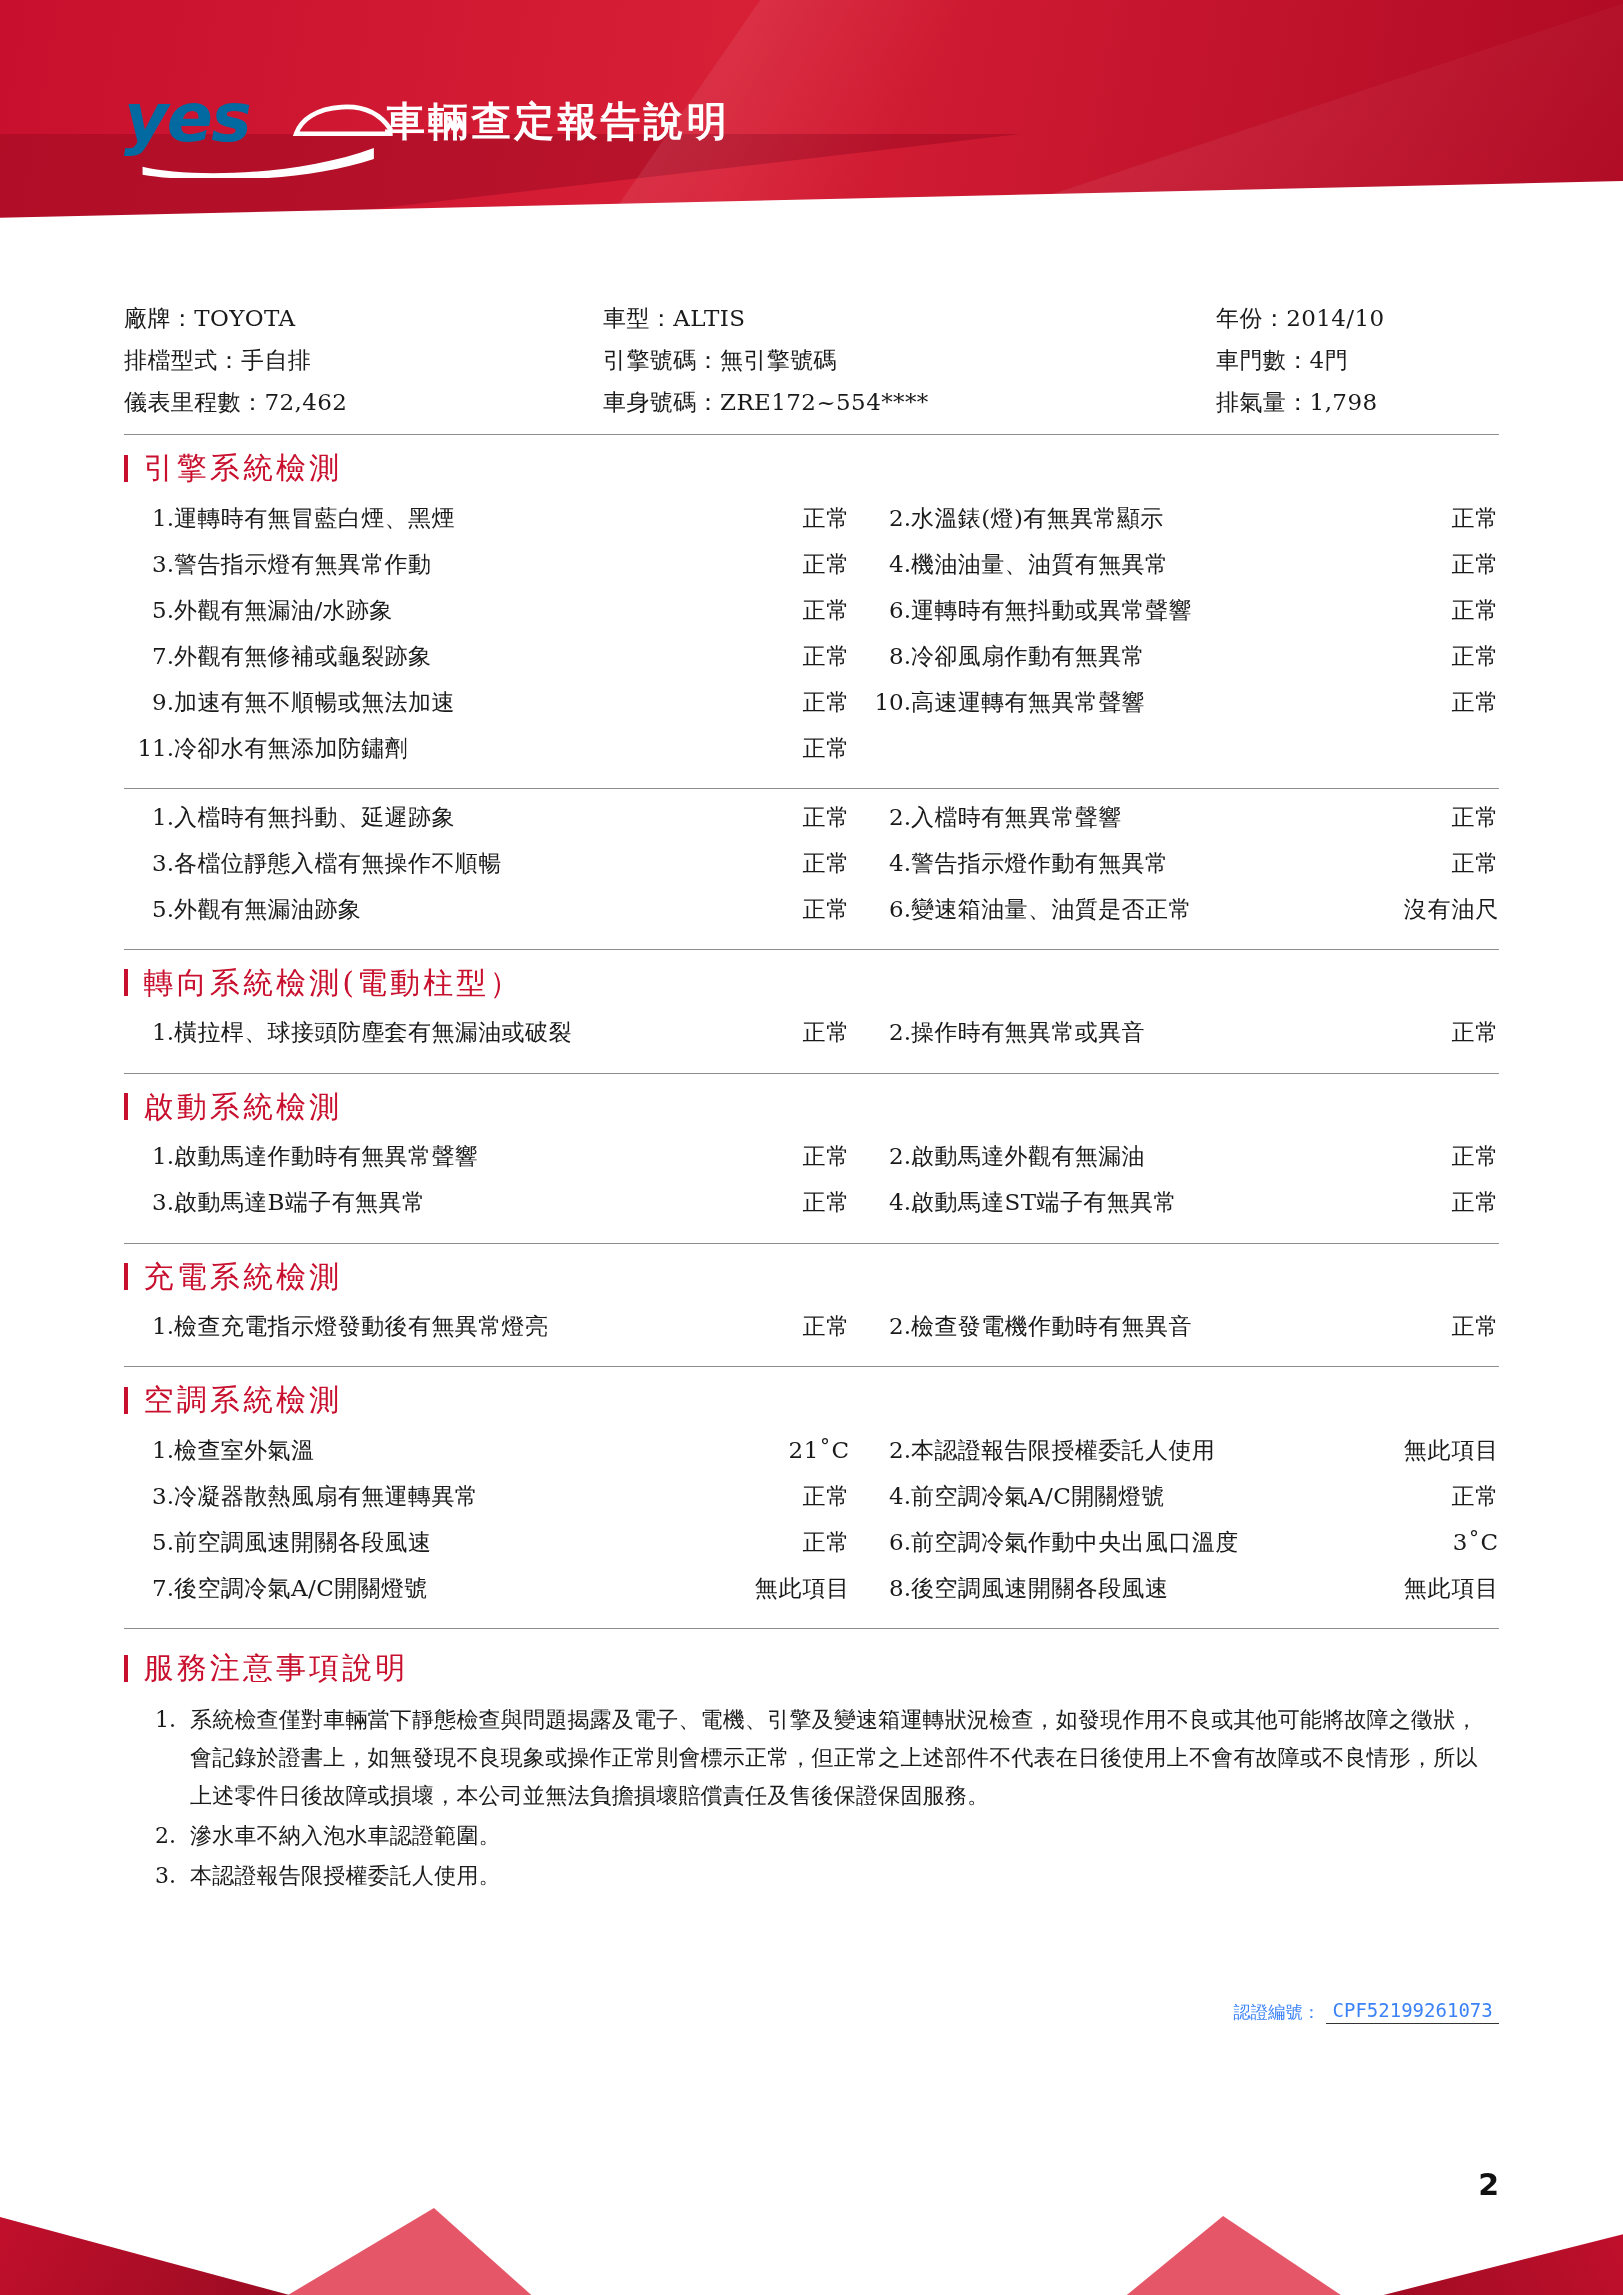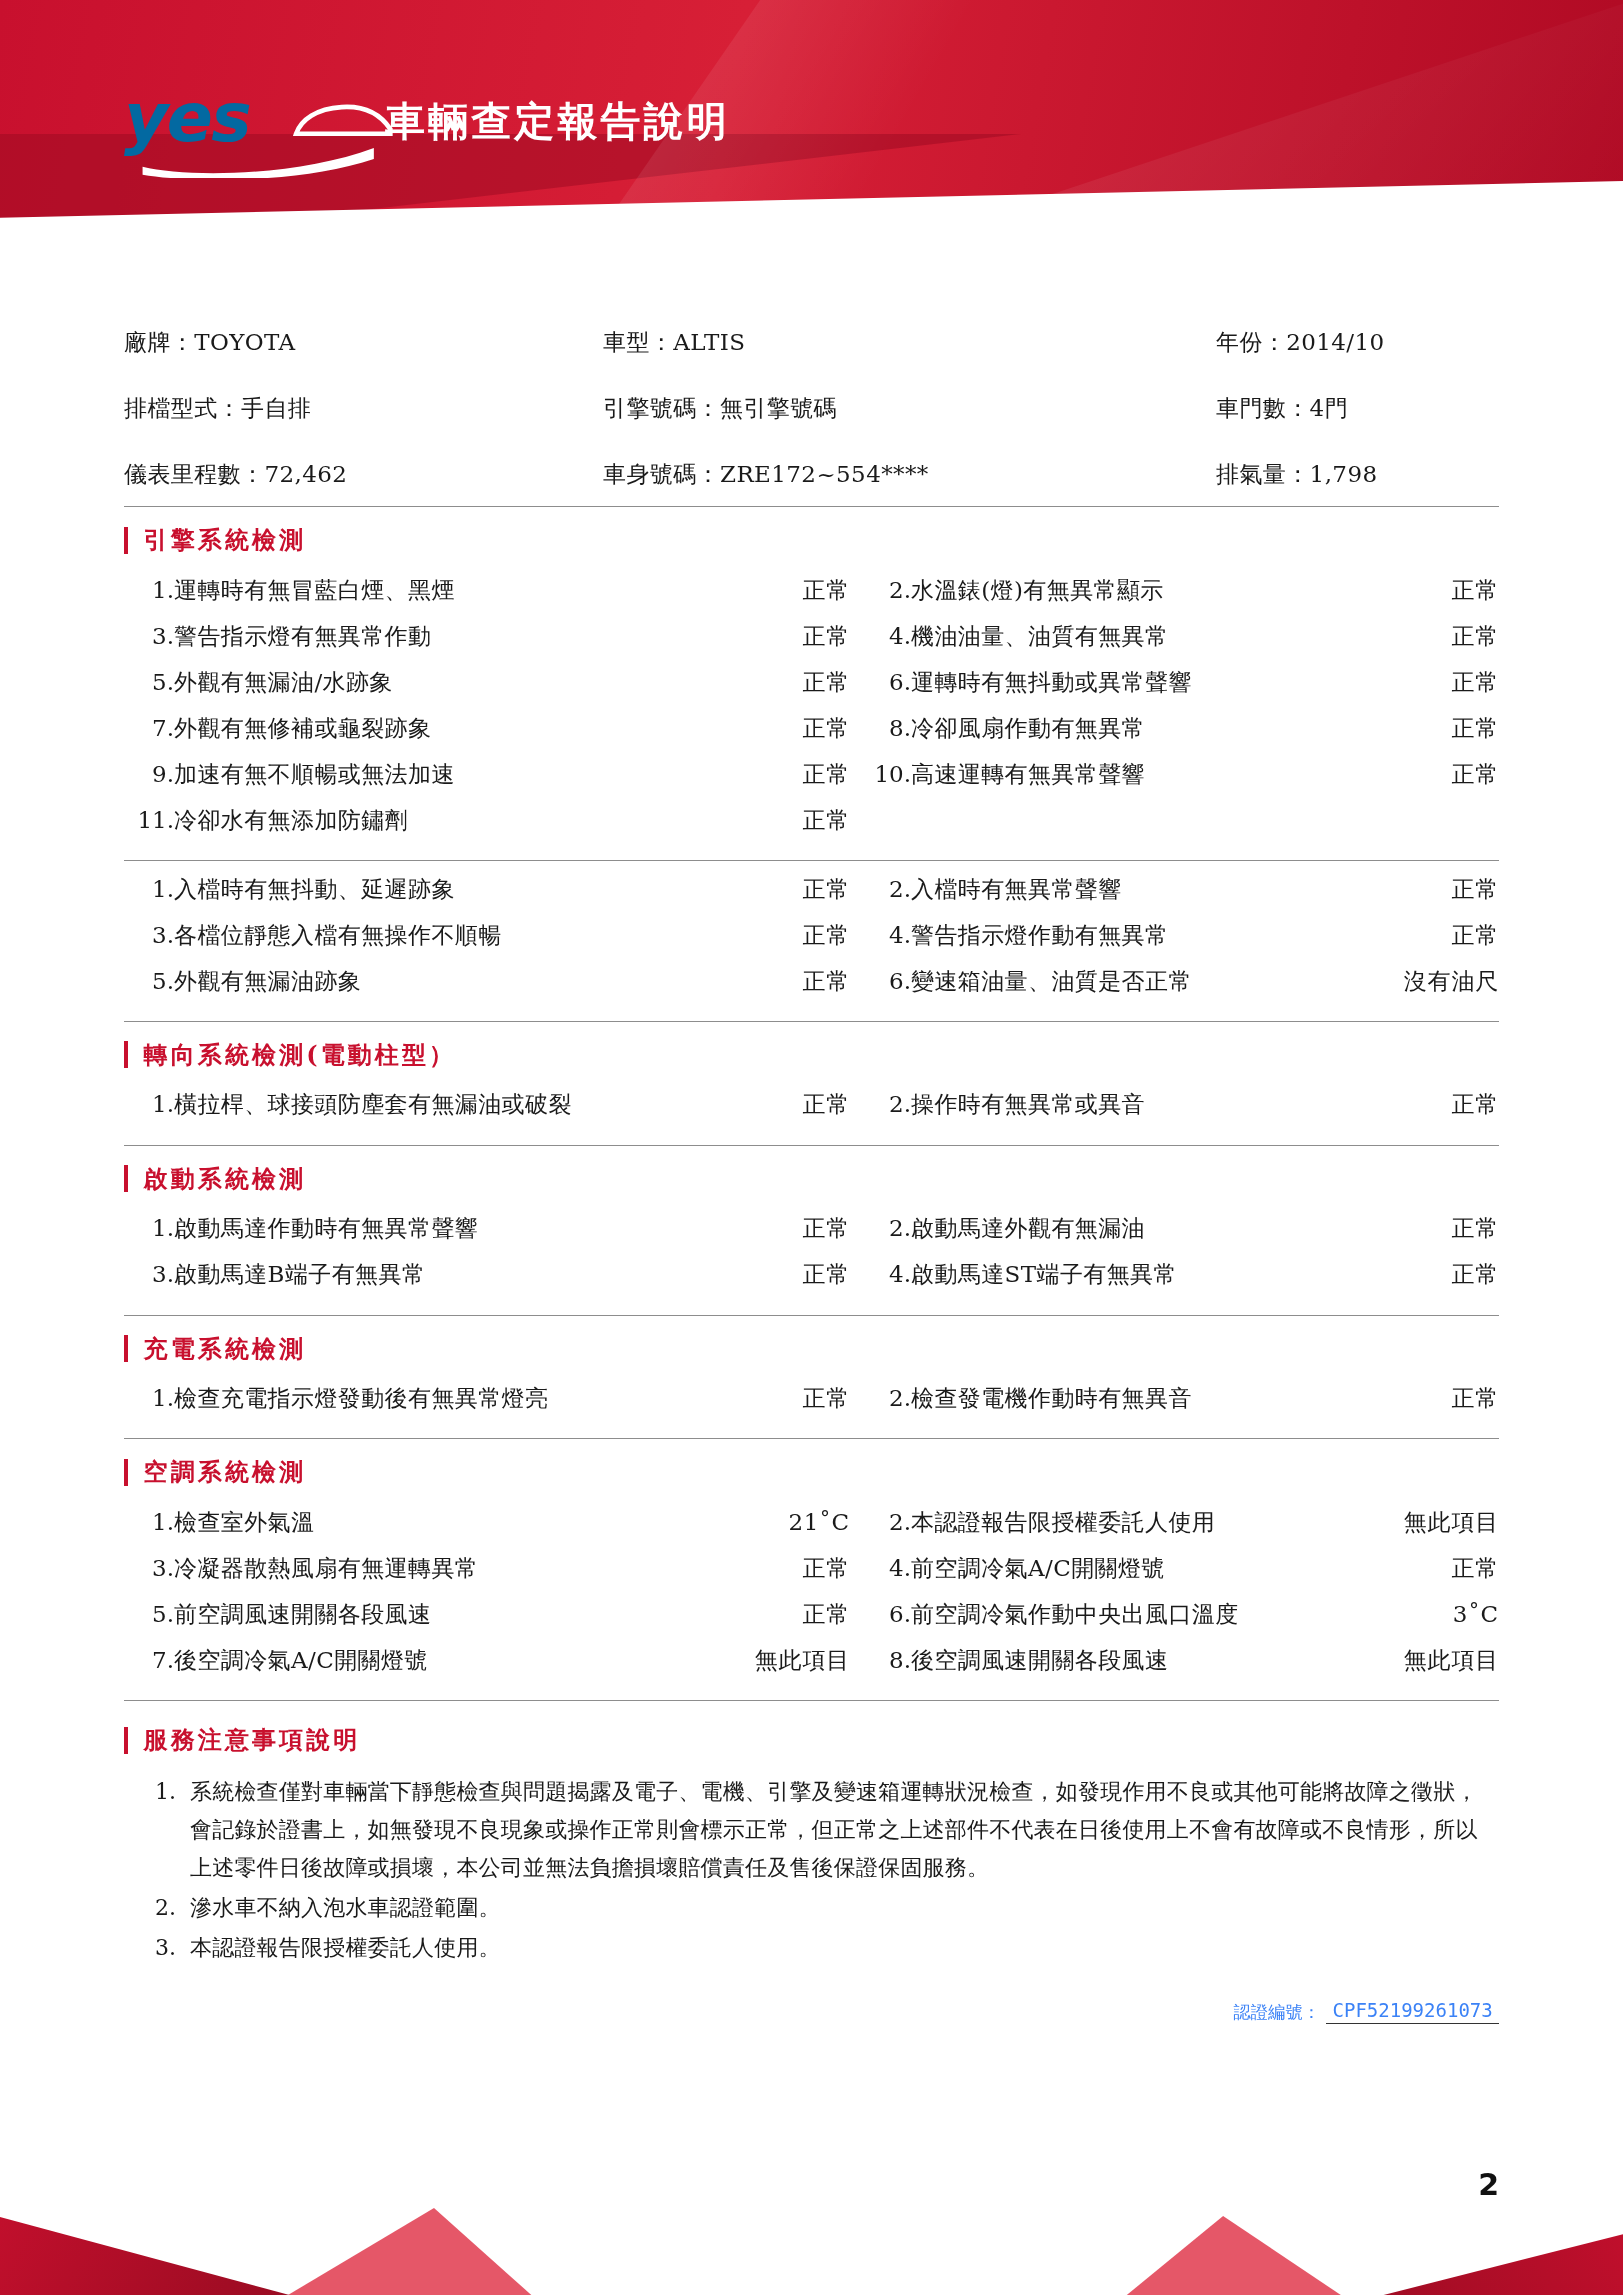--- a/index.html
+++ b/index.html
@@ -86,34 +86,34 @@
     display:flex;
     font-size:23px;
     line-height:42px;
     padding-bottom:11px;
     border-bottom:1.6px solid #8d8d8d;
   }
   .vinfo .col{flex:0 0 auto;}
   .vinfo .c1{width:479px;}
   .vinfo .c2{width:613px;}
   .vinfo .c3{width:284px;}
-  .vinfo .row{white-space:nowrap;letter-spacing:0.4px;margin-top:24px;}
+  .vinfo .row{white-space:nowrap;letter-spacing:0.4px;}
 
   
   .section{border-bottom:1.6px solid #8d8d8d;}
   .section:last-of-type{border-bottom:none;}
   .sec-head{
     display:flex;align-items:center;
     padding:19px 0 7.9px 0;
   }
   .sec-bar{
     width:3.9px;height:27px;background:#c8102e;margin-right:15.7px;flex:0 0 auto;
   }
   .sec-title{
-    font-size:24px;color:#c8102e;font-weight:bold;letter-spacing:3.1px;
+    font-size:30px;color:#c8102e;font-weight:normal;letter-spacing:3.1px;
     line-height:28px;
   }
 
   table.items{
     width:100%;border-collapse:collapse;margin:4.7px 0 17.3px 0;
   }
   table.items td{
     font-size:23px;line-height:46px;vertical-align:top;padding:0;
     white-space:nowrap;
   }

